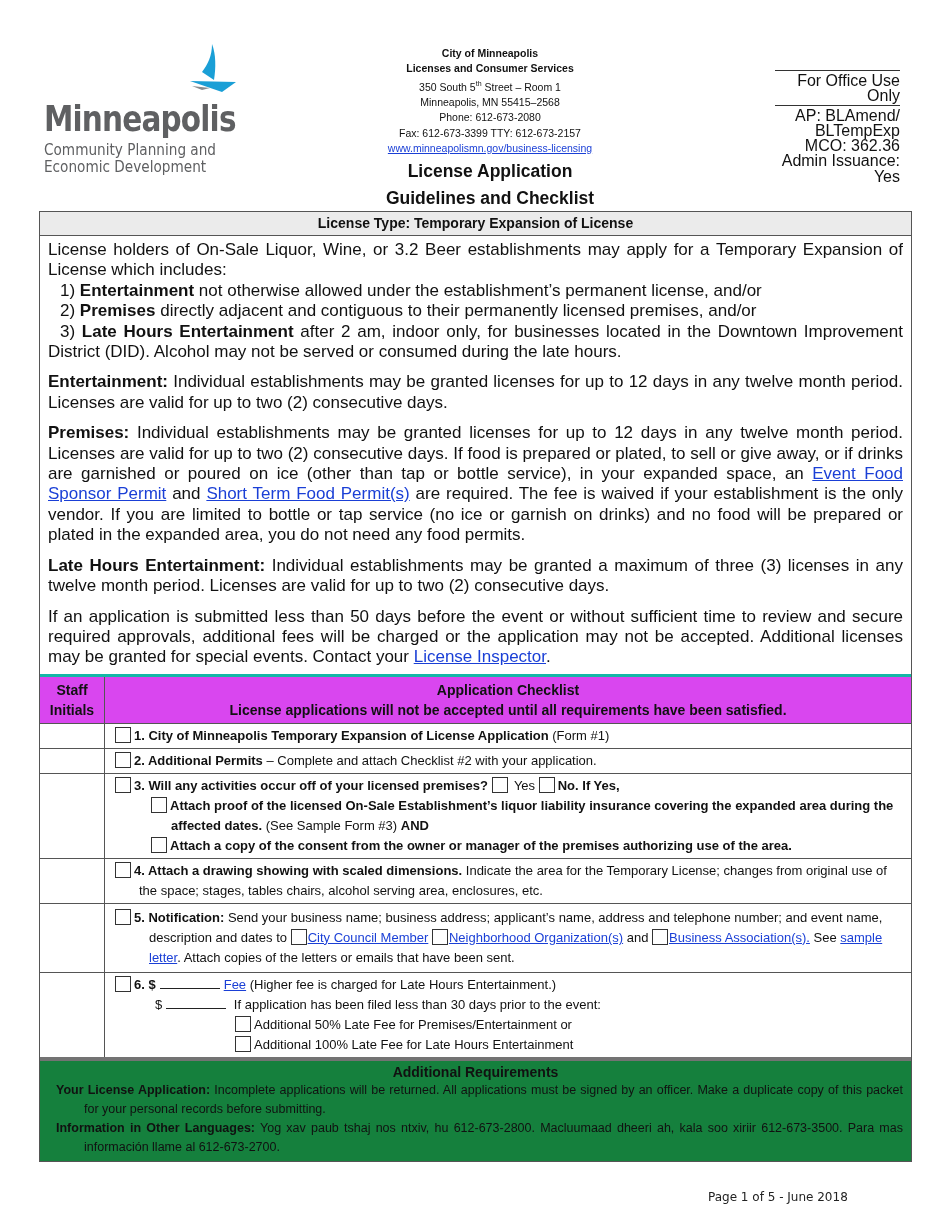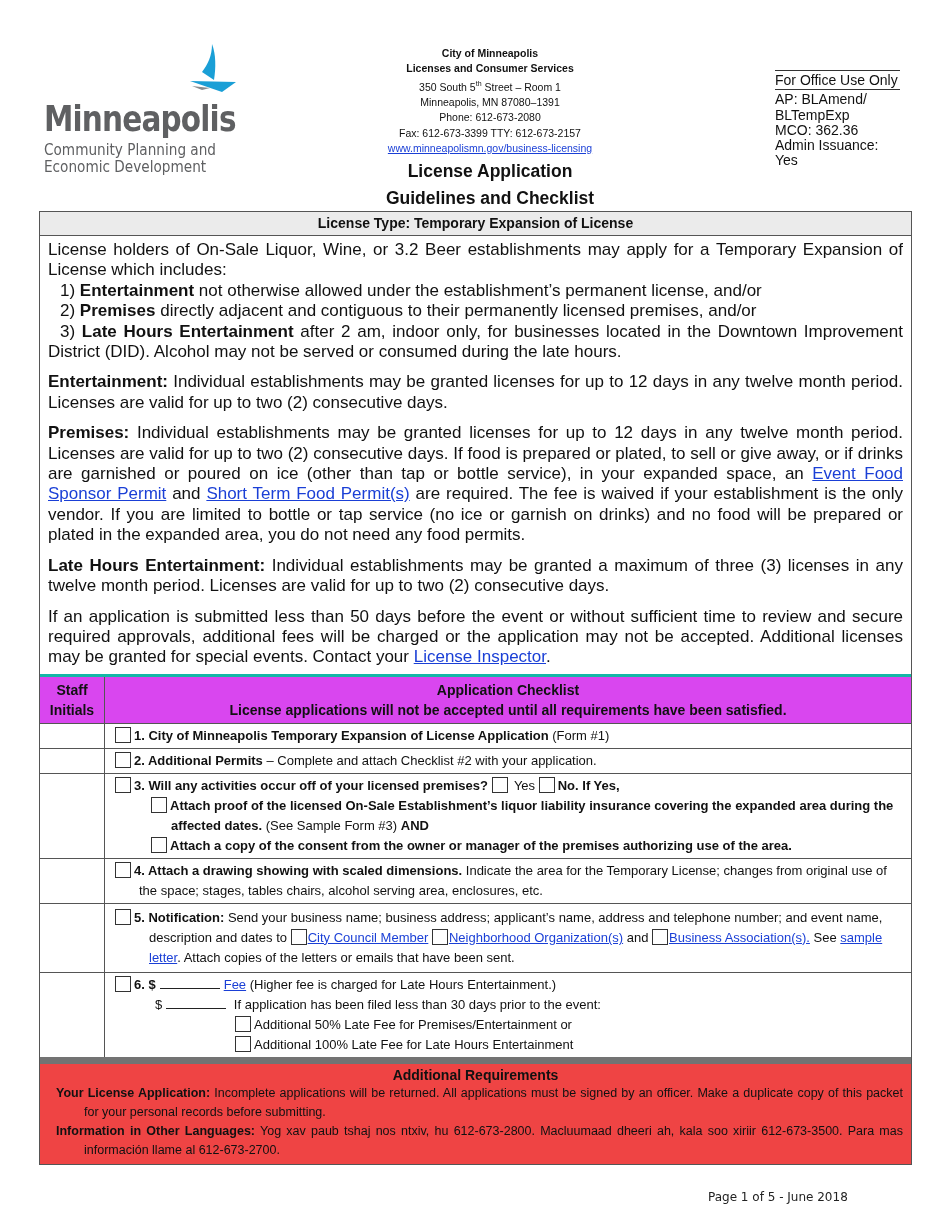--- a/index.html
+++ b/index.html
@@ -12,21 +12,21 @@
   .logo .sub1, .logo .sub2 { position:absolute; left:0; font-size:15.5px; color:#5f6062; font-family:"DejaVu Sans", sans-serif; transform:scaleX(0.88); transform-origin:left top; white-space:nowrap; }
   .logo .sub1 { top:99px; }
   .logo .sub2 { top:116px; }
   .logo svg { position:absolute; left:146px; top:0; }
 
   .agency { position:absolute; left:340px; top:46px; width:300px; text-align:center; font-size:10.5px; line-height:15.2px; }
   .agency .b { font-weight:bold; }
   .agency sup { font-size:7px; }
   .doc-title { position:absolute; left:340px; top:158px; width:300px; text-align:center; font-size:17.5px; font-weight:bold; line-height:27px; }
 
-  .office { position:absolute; left:775px; top:70px; width:125px; font-size:14px; line-height:15.3px; }
+  .office { position:absolute; left:775px; top:70px; width:125px; text-align:right; font-size:16px; line-height:15.3px; }
   .office .hd { border-top:1px solid #333; border-bottom:1px solid #333; padding:2px 0 1px 0; margin-bottom:2px; }
 
   
   .frame { position:absolute; left:39px; top:211px; width:871px; border:1px solid #555; }
   .band { background:#ebebeb; border-bottom:1px solid #555; text-align:center; font-weight:bold; font-size:14px; line-height:23px; }
   .intro { padding:4px 8px 6px 8px; font-size:17px; line-height:20.4px; text-align:justify; }
   .intro p { margin:0; }
   .intro .gap { height:10px; }
   .intro .ind { padding-left:12px; }
 
@@ -35,21 +35,21 @@
   table.check td.staff { width:64px; border-right:1px solid #555; }
   table.check th { background:#d946ef; border-top:3px solid #14b8a6; font-size:14px; font-weight:bold; line-height:20px; padding:3px 0 3px 0; }
   table.check th.staff-h { border-right:1px solid #555; width:64px; }
   .item { padding:2px 8px 2px 10px; line-height:20px; }
   .cb { display:inline-block; width:14px; height:14px; border:1.5px solid #333; vertical-align:-3px; margin-right:3px; background:#fff; }
   .indent1 { padding-left:36px; }
   .indent-fee { padding-left:40px; }
   .indent-late { padding-left:120px; }
   .blank { display:inline-block; width:60px; border-bottom:1px solid #222; height:12px; vertical-align:baseline; margin:0 4px; }
 
-  .addl { background:#ef4444; border-top:7px solid #737373; padding:2px 8px 4px 8px; font-size:12.5px; line-height:19px; }
+  .addl { background:#15803d; border-top:4px solid #737373; padding:2px 8px 4px 8px; font-size:12.5px; line-height:19px; }
   .addl .t { text-align:center; font-weight:bold; font-size:14px; line-height:18px; }
   .addl .para { padding-left:36px; text-indent:-28px; text-align:justify; }
 
   .footer { position:absolute; left:708px; top:1190px; font-size:12px; color:#222; font-family:"DejaVu Sans", sans-serif; }
 </style>
 </head>
 <body>
 
 <div class="logo">
   <svg width="50" height="52" viewBox="0 0 50 52">
@@ -59,21 +59,21 @@
   </svg>
   <div class="word">Minneapolis</div>
   <div class="sub1">Community Planning and</div>
   <div class="sub2">Economic Development</div>
 </div>
 
 <div class="agency">
   <div class="b">City of Minneapolis</div>
   <div class="b">Licenses and Consumer Services</div>
   <div><span>350 South 5</span><sup>th</sup><span> Street – Room 1</span></div>
-  <div>Minneapolis, MN 87080–1391</div>
+  <div>Minneapolis, MN 55415–2568</div>
   <div>Phone:  612-673-2080</div>
   <div>Fax: 612-673-3399  TTY: 612-673-2157</div>
   <div><a>www.minneapolismn.gov/business-licensing</a></div>
 </div>
 
 <div class="doc-title">
   <div>License Application</div>
   <div>Guidelines and Checklist</div>
 </div>
 

